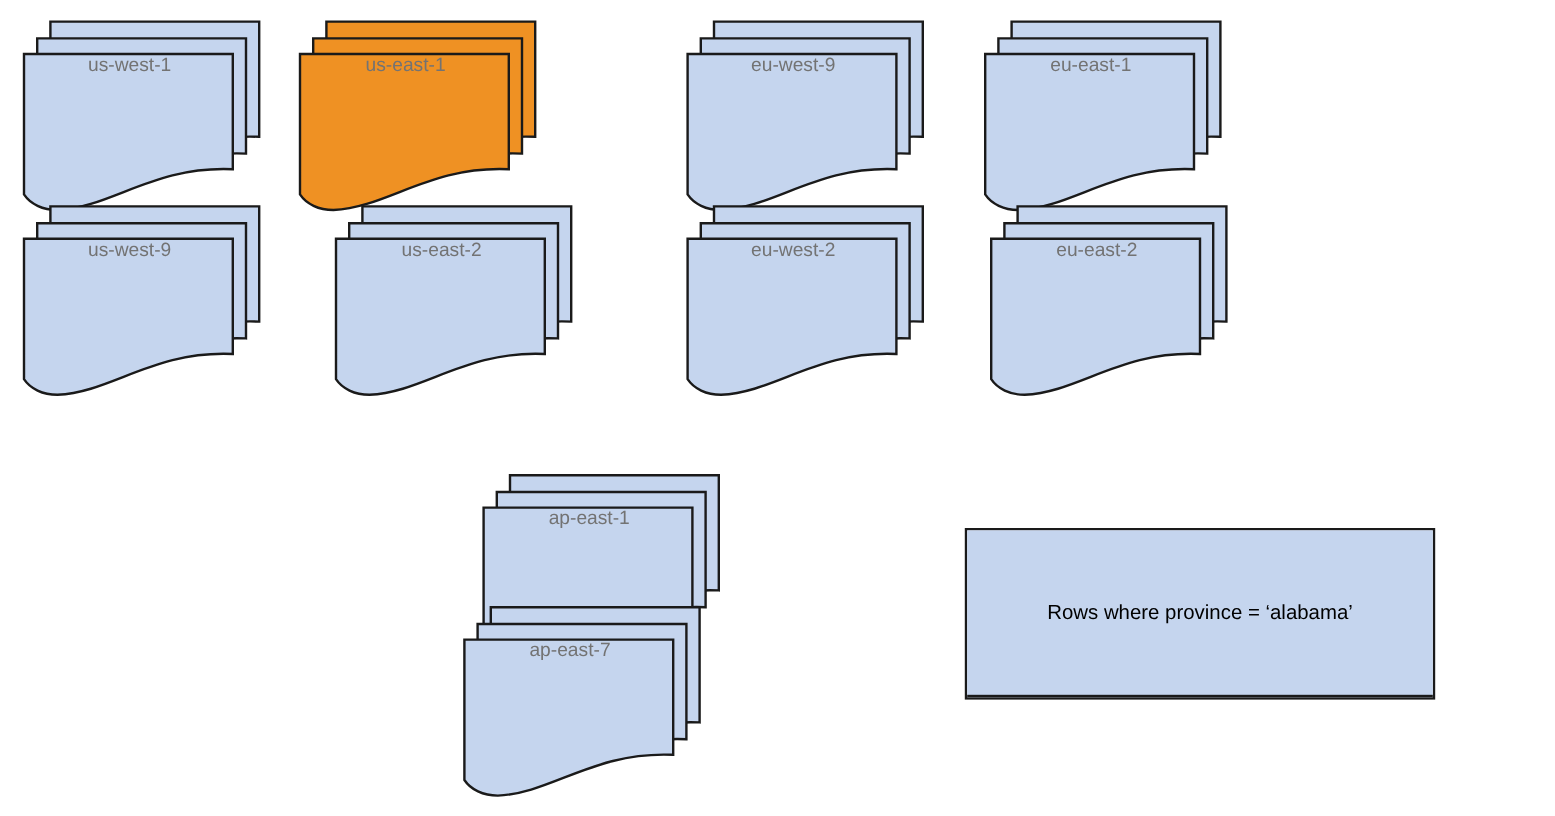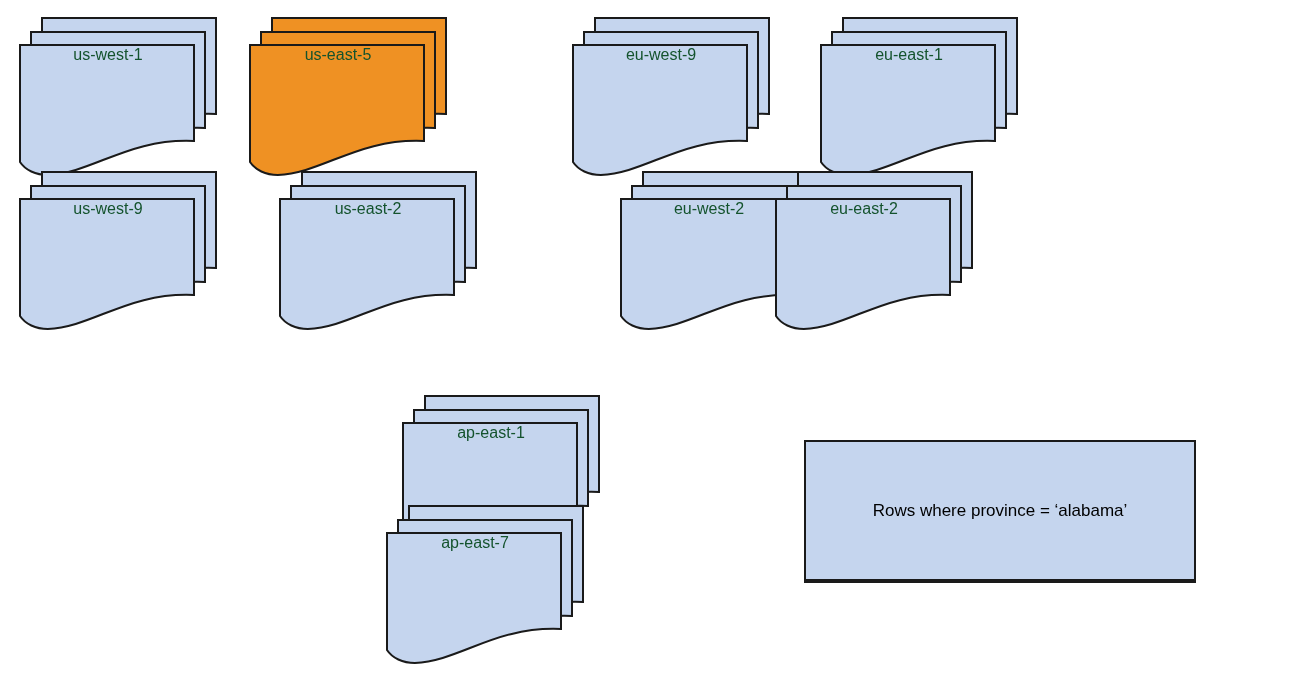--- a/index.html
+++ b/index.html
@@ -39,21 +39,21 @@
     overflow: visible;
   }
   .stack .stack-label {
     position: absolute;
     left: 0;
     top: 27px;
     width: 176px;
     text-align: center;
     font-size: 16px;
     line-height: 20px;
-    color: #14532d;
+    color: #737373;
     white-space: nowrap;
     pointer-events: none;
   }
 
   
   #legend {
     position: absolute;
     left: 804px;
     top: 440px;
     width: 392px;
@@ -93,21 +93,21 @@
           <path d="M 0,0 L 174,0 L 174,96 C 107.88,93 73.08,128 27.84,130 C 15.66,130 5.22,125 0,117 Z" transform="translate(0,27)" fill="#c5d5ee" stroke="#1a1a1a" stroke-width="2" stroke-linejoin="miter"></path>
         </svg>
         <div class="stack-label">us-west-1</div>
       </div>
       <div class="stack" style="left: 250px; top: 18px;">
         <svg viewBox="0 0 198 158">
           <path d="M 0,0 L 174,0 L 174,96 C 107.88,93 73.08,128 27.84,130 C 15.66,130 5.22,125 0,117 Z" transform="translate(22,0)" fill="#ef9123" stroke="#1a1a1a" stroke-width="2" stroke-linejoin="miter"></path>
           <path d="M 0,0 L 174,0 L 174,96 C 107.88,93 73.08,128 27.84,130 C 15.66,130 5.22,125 0,117 Z" transform="translate(11,14)" fill="#ef9123" stroke="#1a1a1a" stroke-width="2" stroke-linejoin="miter"></path>
           <path d="M 0,0 L 174,0 L 174,96 C 107.88,93 73.08,128 27.84,130 C 15.66,130 5.22,125 0,117 Z" transform="translate(0,27)" fill="#ef9123" stroke="#1a1a1a" stroke-width="2" stroke-linejoin="miter"></path>
         </svg>
-        <div class="stack-label">us-east-5</div>
+        <div class="stack-label">us-east-1</div>
       </div>
       <div class="stack" style="left: 573px; top: 18px;">
         <svg viewBox="0 0 198 158">
           <path d="M 0,0 L 174,0 L 174,96 C 107.88,93 73.08,128 27.84,130 C 15.66,130 5.22,125 0,117 Z" transform="translate(22,0)" fill="#c5d5ee" stroke="#1a1a1a" stroke-width="2" stroke-linejoin="miter"></path>
           <path d="M 0,0 L 174,0 L 174,96 C 107.88,93 73.08,128 27.84,130 C 15.66,130 5.22,125 0,117 Z" transform="translate(11,14)" fill="#c5d5ee" stroke="#1a1a1a" stroke-width="2" stroke-linejoin="miter"></path>
           <path d="M 0,0 L 174,0 L 174,96 C 107.88,93 73.08,128 27.84,130 C 15.66,130 5.22,125 0,117 Z" transform="translate(0,27)" fill="#c5d5ee" stroke="#1a1a1a" stroke-width="2" stroke-linejoin="miter"></path>
         </svg>
         <div class="stack-label">eu-west-9</div>
       </div>
       <div class="stack" style="left: 821px; top: 18px;">
@@ -127,29 +127,29 @@
         <div class="stack-label">us-west-9</div>
       </div>
       <div class="stack" style="left: 240px; top: 172px; margin-left: 40px;">
         <svg viewBox="0 0 198 158">
           <path d="M 0,0 L 174,0 L 174,96 C 107.88,93 73.08,128 27.84,130 C 15.66,130 5.22,125 0,117 Z" transform="translate(22,0)" fill="#c5d5ee" stroke="#1a1a1a" stroke-width="2" stroke-linejoin="miter"></path>
           <path d="M 0,0 L 174,0 L 174,96 C 107.88,93 73.08,128 27.84,130 C 15.66,130 5.22,125 0,117 Z" transform="translate(11,14)" fill="#c5d5ee" stroke="#1a1a1a" stroke-width="2" stroke-linejoin="miter"></path>
           <path d="M 0,0 L 174,0 L 174,96 C 107.88,93 73.08,128 27.84,130 C 15.66,130 5.22,125 0,117 Z" transform="translate(0,27)" fill="#c5d5ee" stroke="#1a1a1a" stroke-width="2" stroke-linejoin="miter"></path>
         </svg>
         <div class="stack-label">us-east-2</div>
       </div>
-      <div class="stack" style="left: 573px; top: 172px; margin-left: 48px;">
+      <div class="stack" style="left: 573px; top: 172px;">
         <svg viewBox="0 0 198 158">
           <path d="M 0,0 L 174,0 L 174,96 C 107.88,93 73.08,128 27.84,130 C 15.66,130 5.22,125 0,117 Z" transform="translate(22,0)" fill="#c5d5ee" stroke="#1a1a1a" stroke-width="2" stroke-linejoin="miter"></path>
           <path d="M 0,0 L 174,0 L 174,96 C 107.88,93 73.08,128 27.84,130 C 15.66,130 5.22,125 0,117 Z" transform="translate(11,14)" fill="#c5d5ee" stroke="#1a1a1a" stroke-width="2" stroke-linejoin="miter"></path>
           <path d="M 0,0 L 174,0 L 174,96 C 107.88,93 73.08,128 27.84,130 C 15.66,130 5.22,125 0,117 Z" transform="translate(0,27)" fill="#c5d5ee" stroke="#1a1a1a" stroke-width="2" stroke-linejoin="miter"></path>
         </svg>
         <div class="stack-label">eu-west-2</div>
       </div>
-      <div class="stack" style="left: 776px; top: 172px; padding-left: 48px;">
+      <div class="stack" style="left: 826px; top: 172px; padding-left: 48px;">
         <svg viewBox="0 0 198 158">
           <path d="M 0,0 L 174,0 L 174,96 C 107.88,93 73.08,128 27.84,130 C 15.66,130 5.22,125 0,117 Z" transform="translate(22,0)" fill="#c5d5ee" stroke="#1a1a1a" stroke-width="2" stroke-linejoin="miter"></path>
           <path d="M 0,0 L 174,0 L 174,96 C 107.88,93 73.08,128 27.84,130 C 15.66,130 5.22,125 0,117 Z" transform="translate(11,14)" fill="#c5d5ee" stroke="#1a1a1a" stroke-width="2" stroke-linejoin="miter"></path>
           <path d="M 0,0 L 174,0 L 174,96 C 107.88,93 73.08,128 27.84,130 C 15.66,130 5.22,125 0,117 Z" transform="translate(0,27)" fill="#c5d5ee" stroke="#1a1a1a" stroke-width="2" stroke-linejoin="miter"></path>
         </svg>
         <div class="stack-label">eu-east-2</div>
       </div>
       <div class="stack" style="left: 403px; top: 348px; margin-top: 48px;">
         <svg viewBox="0 0 198 158">
           <path d="M 0,0 L 174,0 L 174,96 C 107.88,93 73.08,128 27.84,130 C 15.66,130 5.22,125 0,117 Z" transform="translate(22,0)" fill="#c5d5ee" stroke="#1a1a1a" stroke-width="2" stroke-linejoin="miter"></path>

